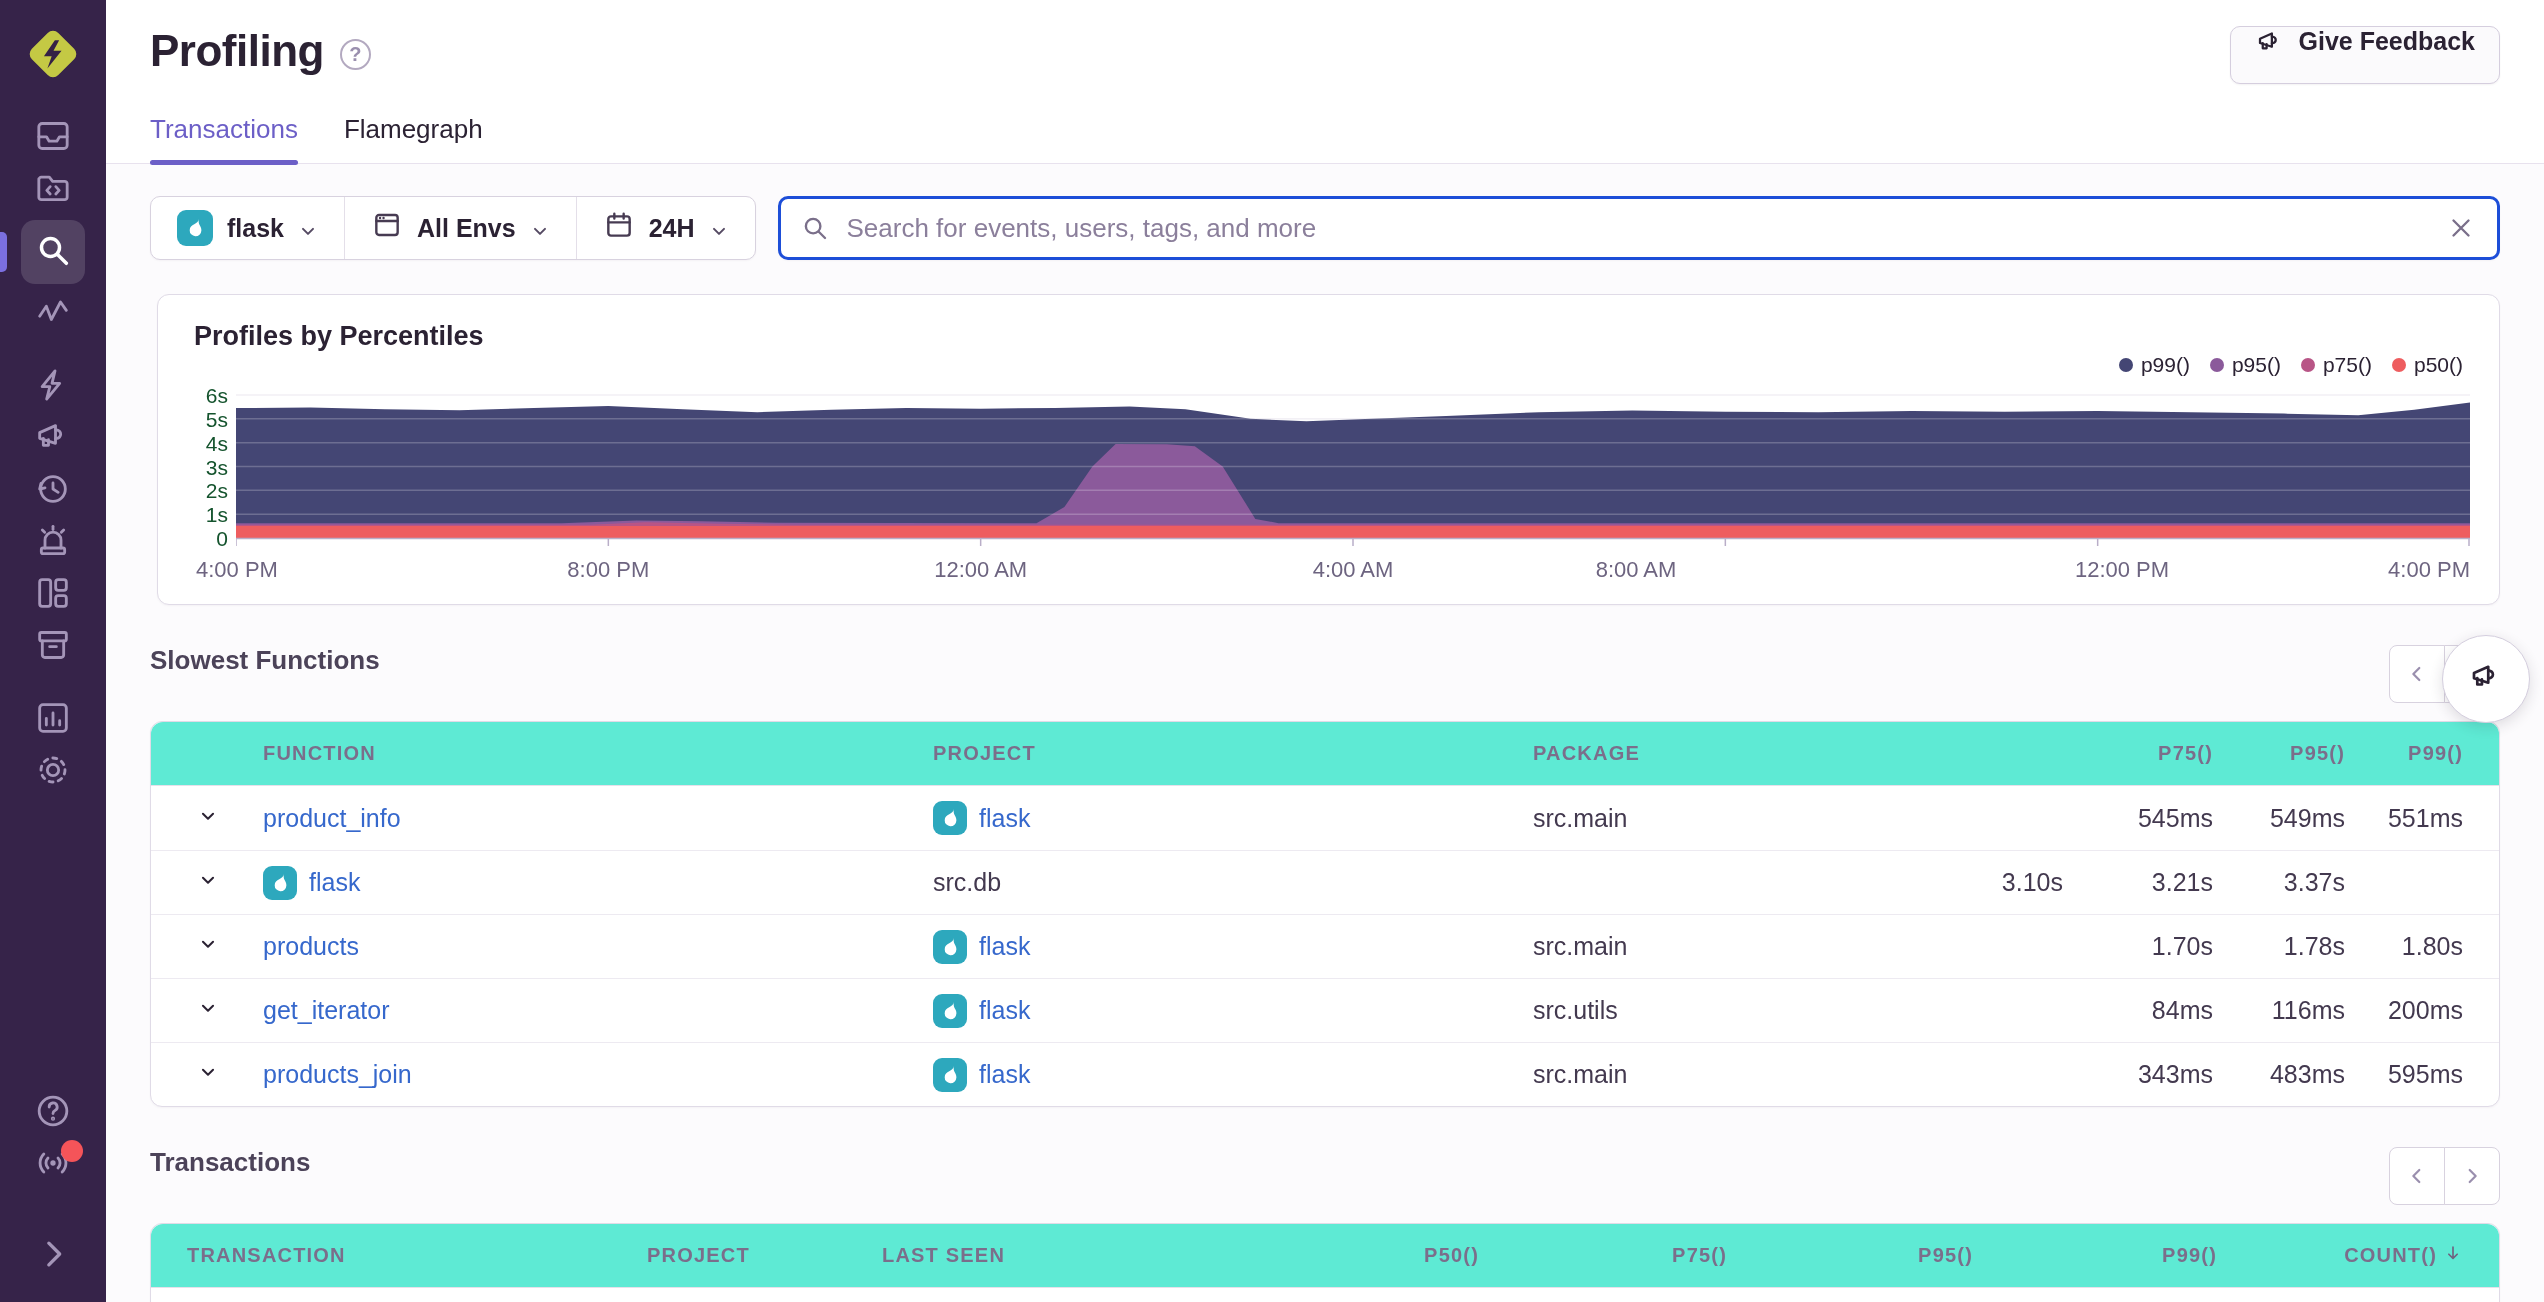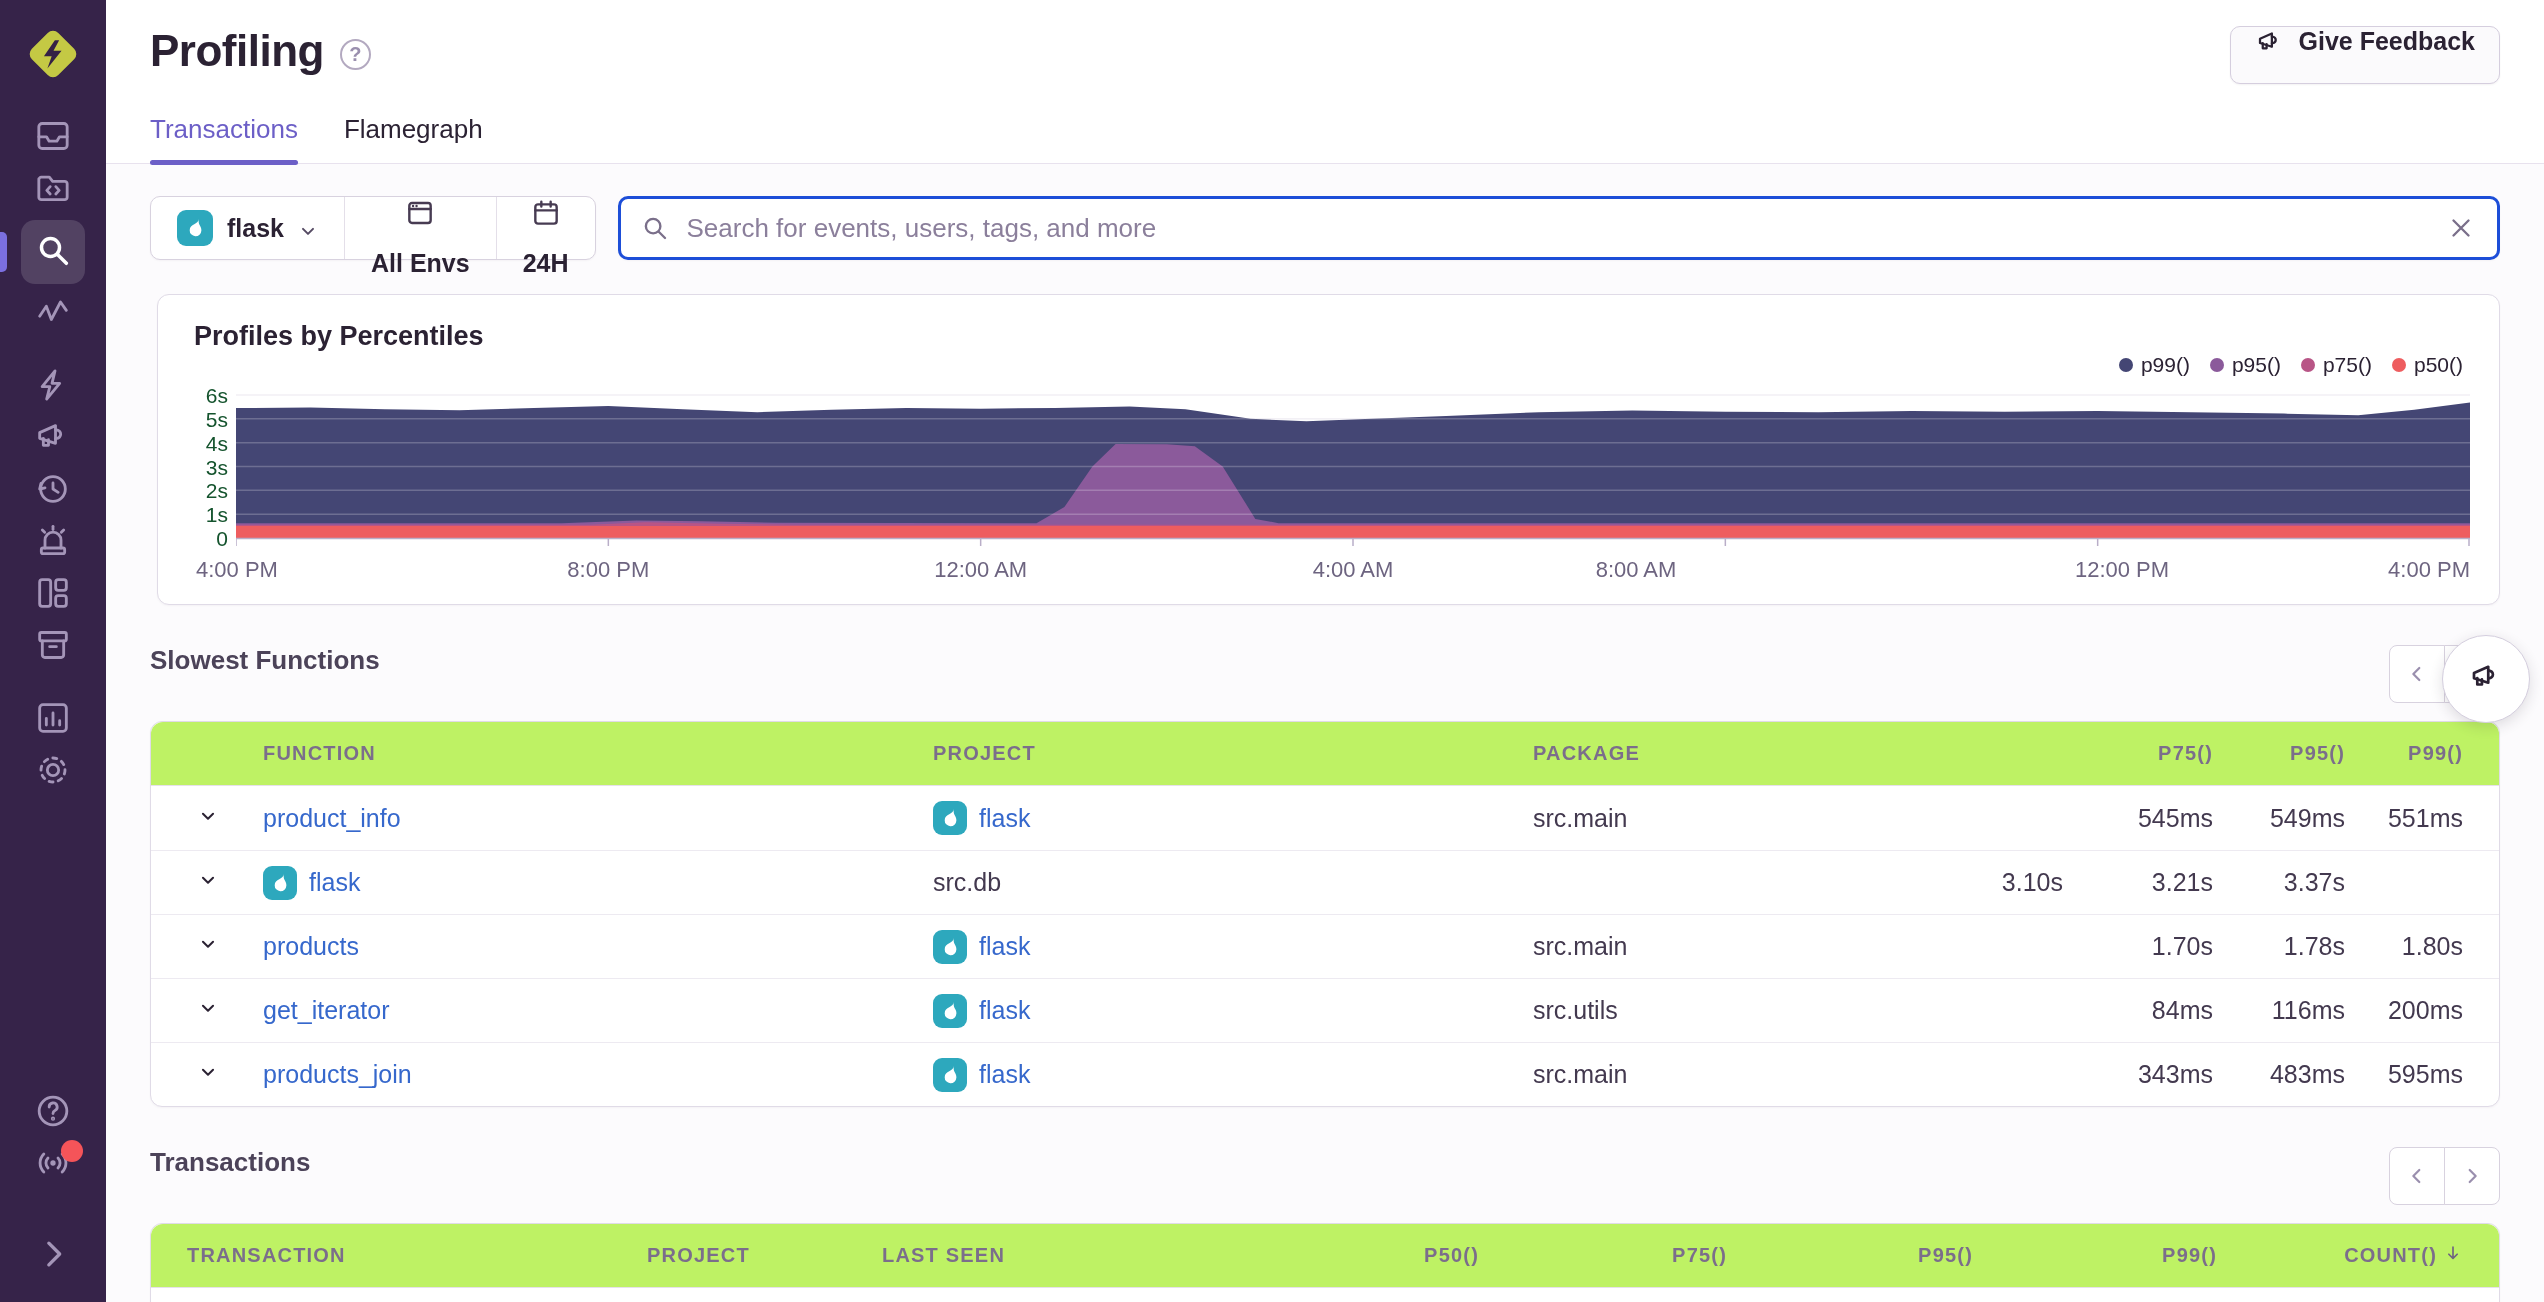--- a/index.html
+++ b/index.html
@@ -31,21 +31,21 @@
   .tab { font-size:26px; color:#2b2233; padding-bottom:18px; position:relative; cursor:pointer; }
   .tab.active { color:var(--accent); }
   .tab.active::after { content:''; position:absolute; left:0; right:0; bottom:-2px; height:5px; border-radius:3px; background:var(--accent); }
 
   .content { flex:1; padding:32px 44px 0 44px; background:#fcfbfd; overflow:hidden; }
 
   
   .filter-row { display:flex; gap:22px; }
   .seg-group { display:flex; align-items:stretch; background:#fff; border:1px solid #d8d2df; border-radius:10px; height:64px; box-shadow:0 1px 2px rgba(43,34,51,.04); }
   .seg { display:flex; align-items:center; gap:14px; padding:0 26px; font-size:25px; font-weight:600; color:#2b2233; cursor:pointer; }
-  .seg + .seg { border-left:1px solid #e4dfe9;flex-direction:column; }
+  .seg + .seg { border-left:1px solid #e4dfe9; }
   .seg svg.gl { width:32px; height:32px; color:#473b52; }
   .seg .chev { width:20px; height:20px; color:#554a63; }
   .proj-chip { width:36px; height:36px; border-radius:9px; background:var(--teal); display:flex; align-items:center; justify-content:center; }
   .proj-chip svg { width:26px; height:26px; }
   .search-wrap { flex:1; position:relative; }
   .search-input { width:100%; height:64px; border:3px solid #1d4ed8; border-radius:10px; background:#fff; font-size:26px; font-family:"Liberation Sans",sans-serif; color:#2b2233; padding:0 76px 0 66px; box-shadow:0 1px 2px rgba(43,34,51,.04); }
   .search-input::placeholder { color:#8b7f9b; }
   .search-icon { position:absolute; left:22px; top:17px; width:30px; height:30px; color:#7a6f8a; }
   .clear-icon { position:absolute; right:24px; top:17px; width:30px; height:30px; color:#7a6f8a; cursor:pointer; }
 
@@ -66,21 +66,21 @@
   .sec-title { font-size:26px; font-weight:600; color:#4c4359; }
   .pager { display:flex; }
   .pg-btn { width:56px; height:58px; background:#fff; border:1px solid #d8d2df; display:flex; align-items:center; justify-content:center; color:#9a8fae; cursor:pointer; }
   .pg-btn:first-child { border-radius:8px 0 0 8px; }
   .pg-btn:last-child { border-radius:0 8px 8px 0; margin-left:-1px; }
   .pg-btn svg { width:22px; height:22px; }
 
   .grid-row { display:grid; align-items:center; }
   .sf-grid { grid-template-columns:76px minmax(0,1fr) 600px 530px 150px 132px 118px; padding:0 36px; }
   .tx-grid { grid-template-columns:460px 235px minmax(0,1fr) 250px 248px 246px 244px 246px; padding:0 36px; }
-  .thead { height:64px; background:#bef264; border-bottom:1px solid #e6e1ea; border-radius:12px 12px 0 0; }
+  .thead { height:64px; background:#5eead4; border-bottom:1px solid #e6e1ea; border-radius:12px 12px 0 0; }
   .th { font-size:20px; font-weight:600; letter-spacing:.06em; color:#7b6e8b; text-transform:uppercase; }
   .th.num, .td.num { text-align:right; }
   .th.sort { display:flex; align-items:center; justify-content:flex-end; gap:6px; cursor:pointer; }
   .th.sort svg { width:20px; height:20px; color:#6f6480; }
   .trow { height:64px; border-top:1px solid #edeaf1; }
   .trow:first-child { border-top:none; }
   .td { font-size:25px; color:#43394f; }
   .td a { color:var(--link); text-decoration:none; cursor:pointer; }
   .proj-cell { display:flex; align-items:center; gap:12px; }
   .proj-cell .proj-chip { width:34px; height:34px; }

